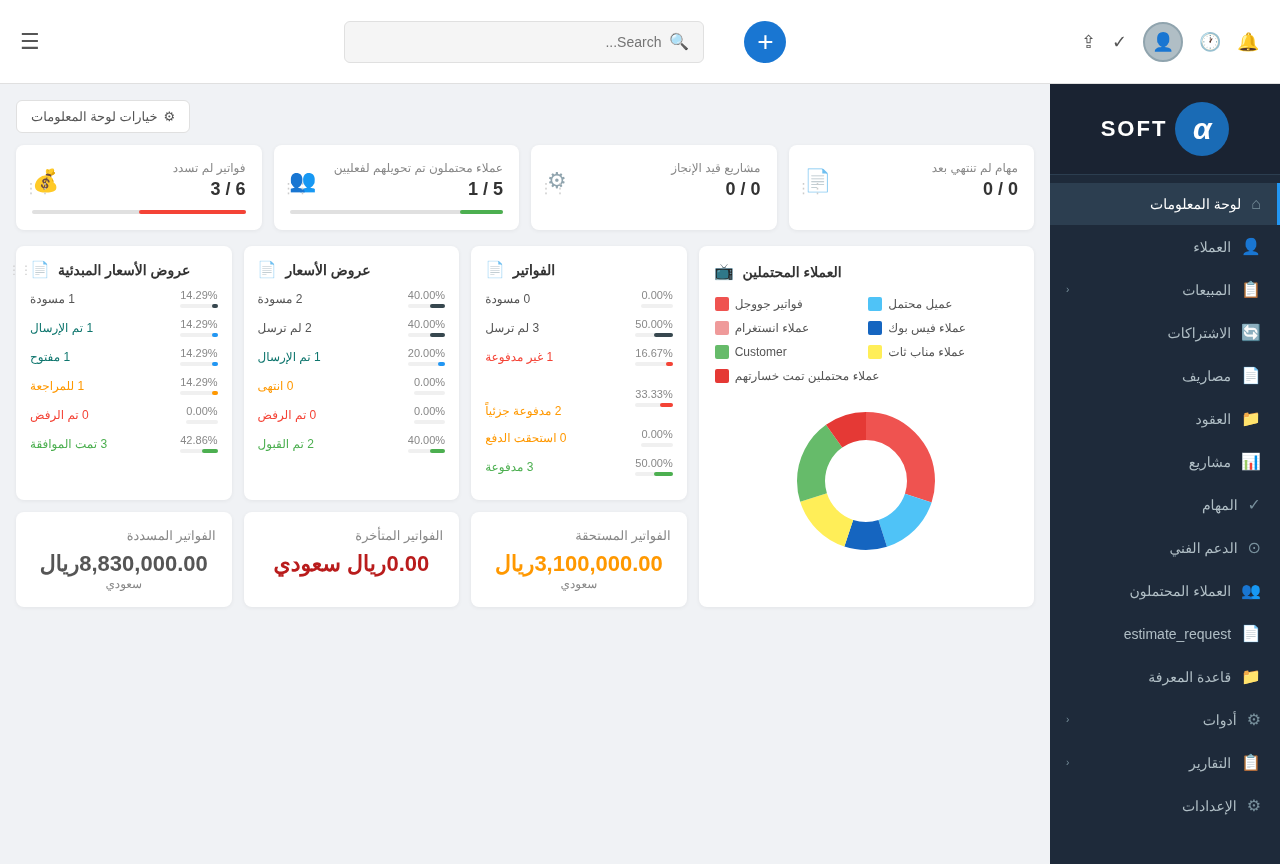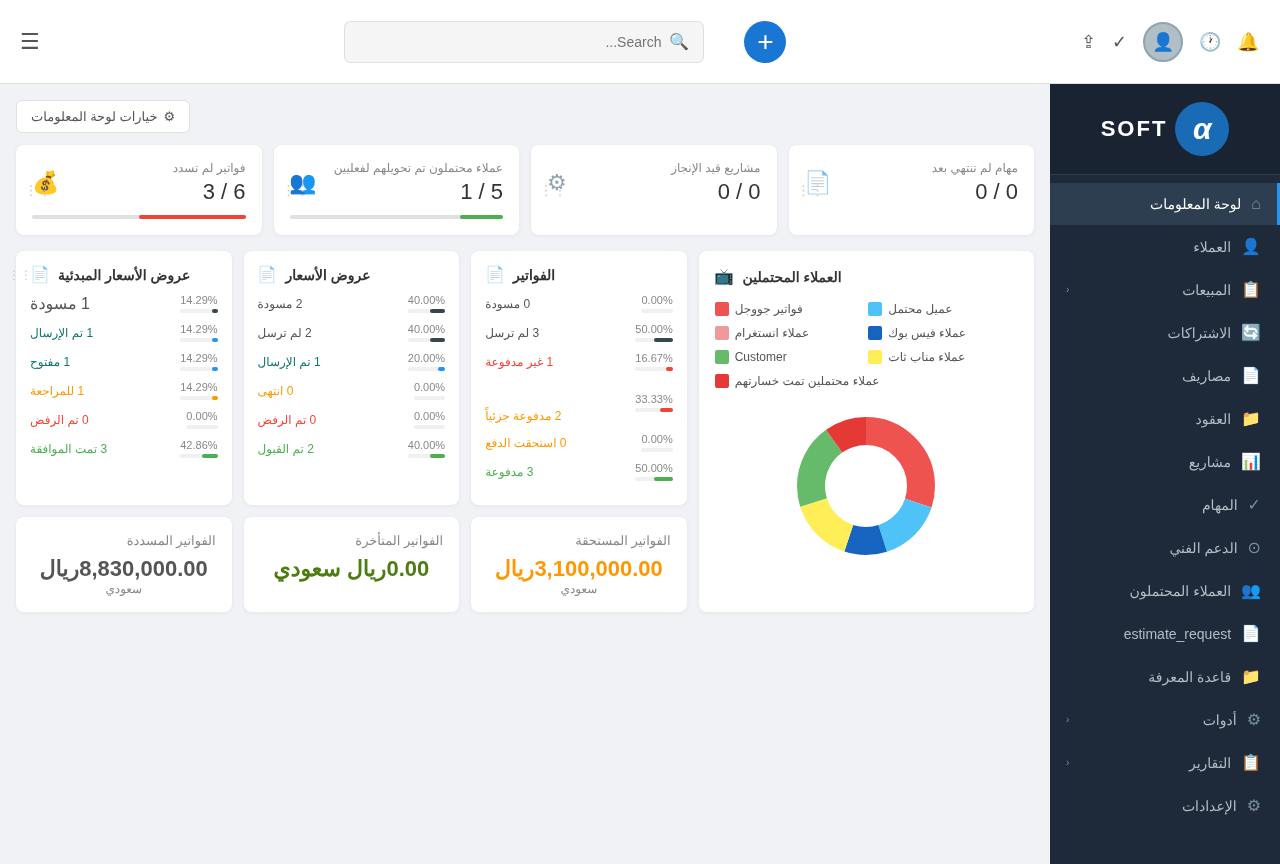--- a/index.html
+++ b/index.html
@@ -163,21 +163,21 @@
       background: #fff;
       border-radius: 8px;
       padding: 16px;
       position: relative;
       box-shadow: 0 1px 4px rgba(0,0,0,0.06);
     }
     .stat-card-drag { position: absolute; top: 50%; left: 8px; transform: translateY(-50%); color: #ccc; font-size: 14px; }
     .stat-card-content { display: flex; align-items: center; justify-content: space-between; margin-bottom: 10px; }
     .stat-card-text { text-align: right; }
     .stat-card-title { font-size: 12px; color: #888; margin-bottom: 4px; }
-    .stat-card-value { font-size: 22px; font-weight: normal; color: #333; }
+    .stat-card-value { font-size: 18px; font-weight: bold; color: #333; }
     .stat-card-icon { font-size: 22px; color: #90a4ae; }
     .stat-progress { height: 4px; border-radius: 2px; margin-top: 8px; }
 
     
     .main-grid {
       display: grid;
       grid-template-columns: 1fr 2fr;
       gap: 12px;
     }
 
@@ -248,21 +248,21 @@
       background: #fff;
       border-radius: 8px;
       padding: 16px;
       box-shadow: 0 1px 4px rgba(0,0,0,0.06);
       text-align: center;
     }
     .inv-title { font-size: 13px; color: #888; margin-bottom: 8px; text-align: right; }
     .inv-amount { font-size: 22px; font-weight: bold; }
     .inv-currency { font-size: 12px; color: #888; }
     .inv-due { color: #ff9800; }
-    .inv-late { color: #4d7c0f; }
+    .inv-late { color: #b91c1c; }
     .inv-paid { color: #555; }
   </style>
 </head>
 <body>
 
 <div class="topbar">
   <div class="topbar-left">
     <span class="topbar-icon">🔔</span>
     <span class="topbar-icon">🕐</span>
     <div class="avatar">👤</div>
@@ -614,21 +614,21 @@
               <span class="card-icon">📄</span>
             </div>
 
             <div class="panel-row">
               <div>
                 <div style="color:#888;font-size:11px;">14.29%</div>
                 <div class="bar-container">
                     <div class="bar-fill bar-dark" style="width:14%"></div>
                   </div>
               </div>
-              <div style="font-size:16px;color:#555;">1 مسودة</div>
+              <div style="font-size:12px;color:#555;">1 مسودة</div>
             </div>
             <div class="panel-row">
               <div>
                 <div style="color:#888;font-size:11px;">14.29%</div>
                 <div class="bar-container">
                     <div class="bar-fill bar-blue" style="width:14%"></div>
                   </div>
               </div>
               <div style="font-size:12px;" class="color-open">1 تم الإرسال</div>
             </div>

